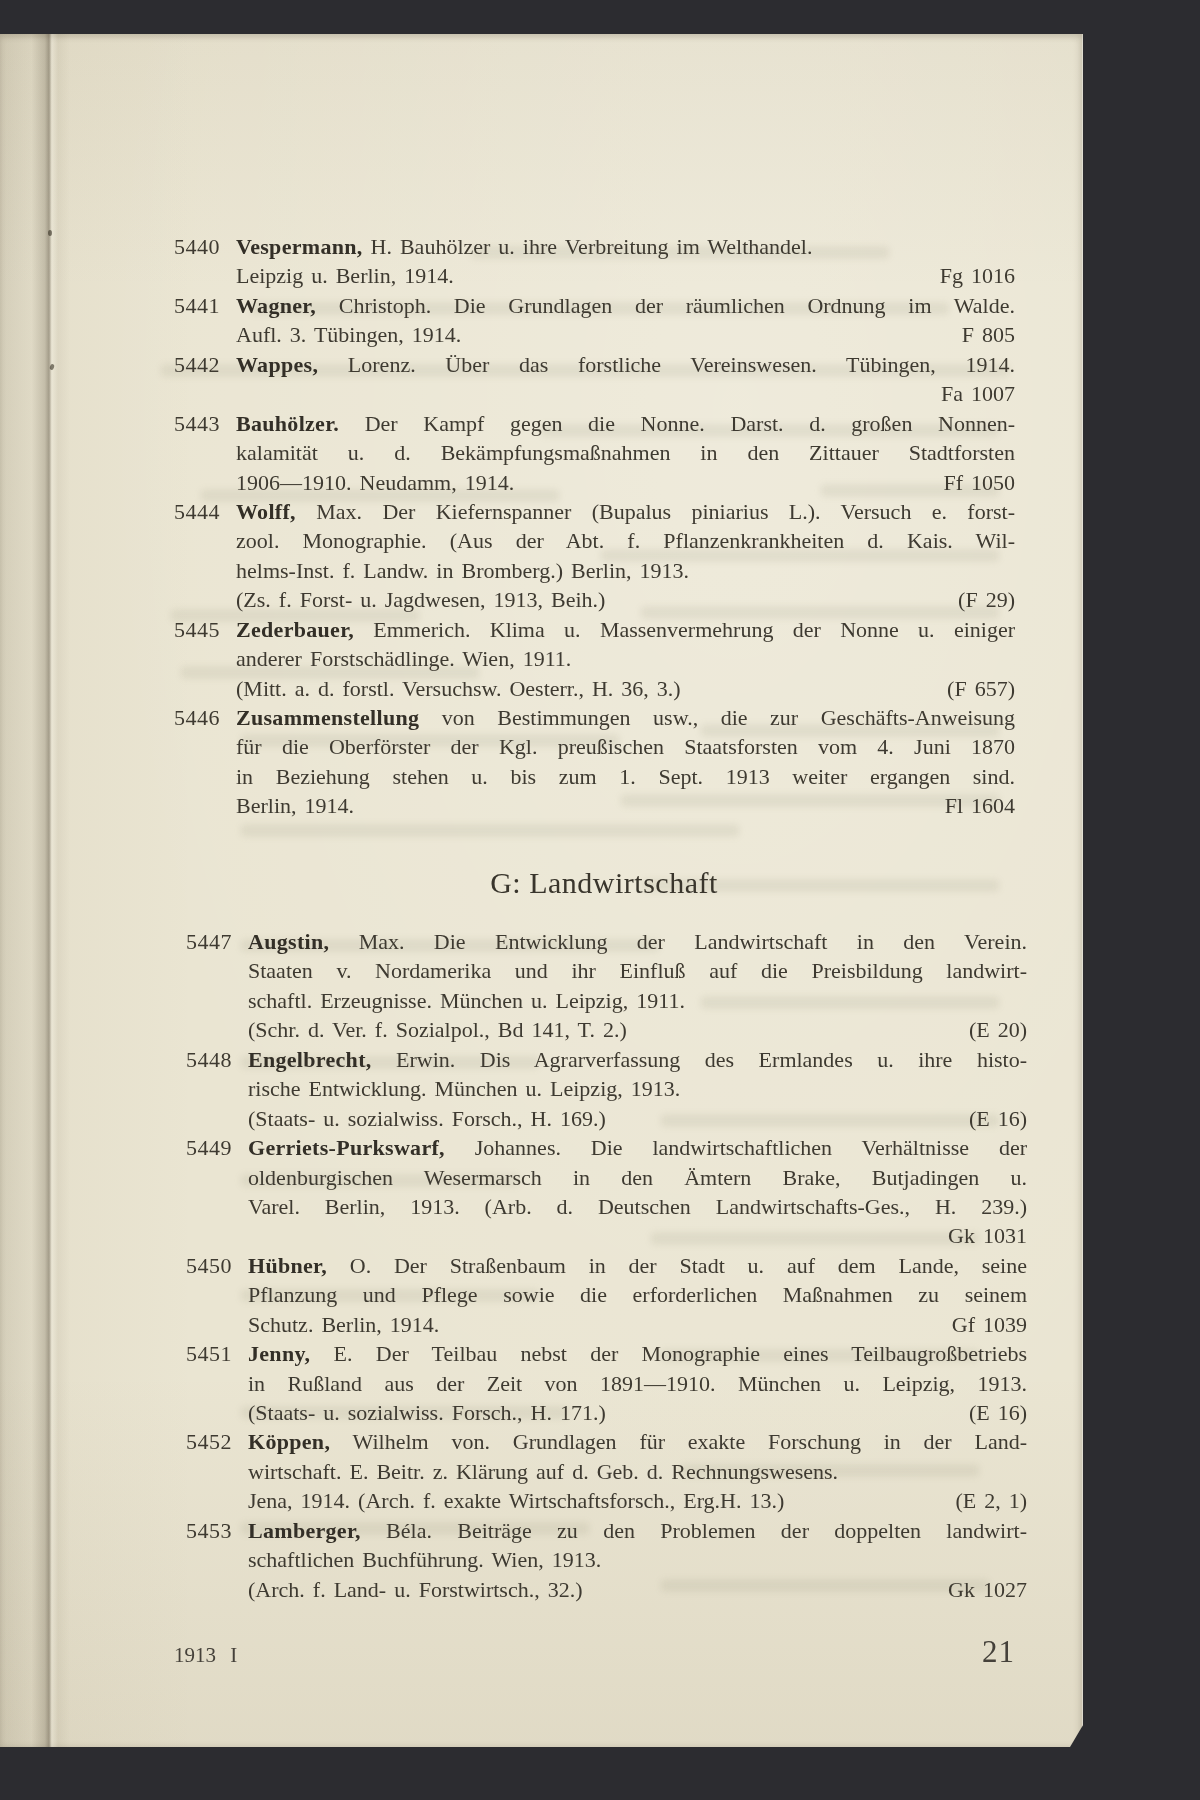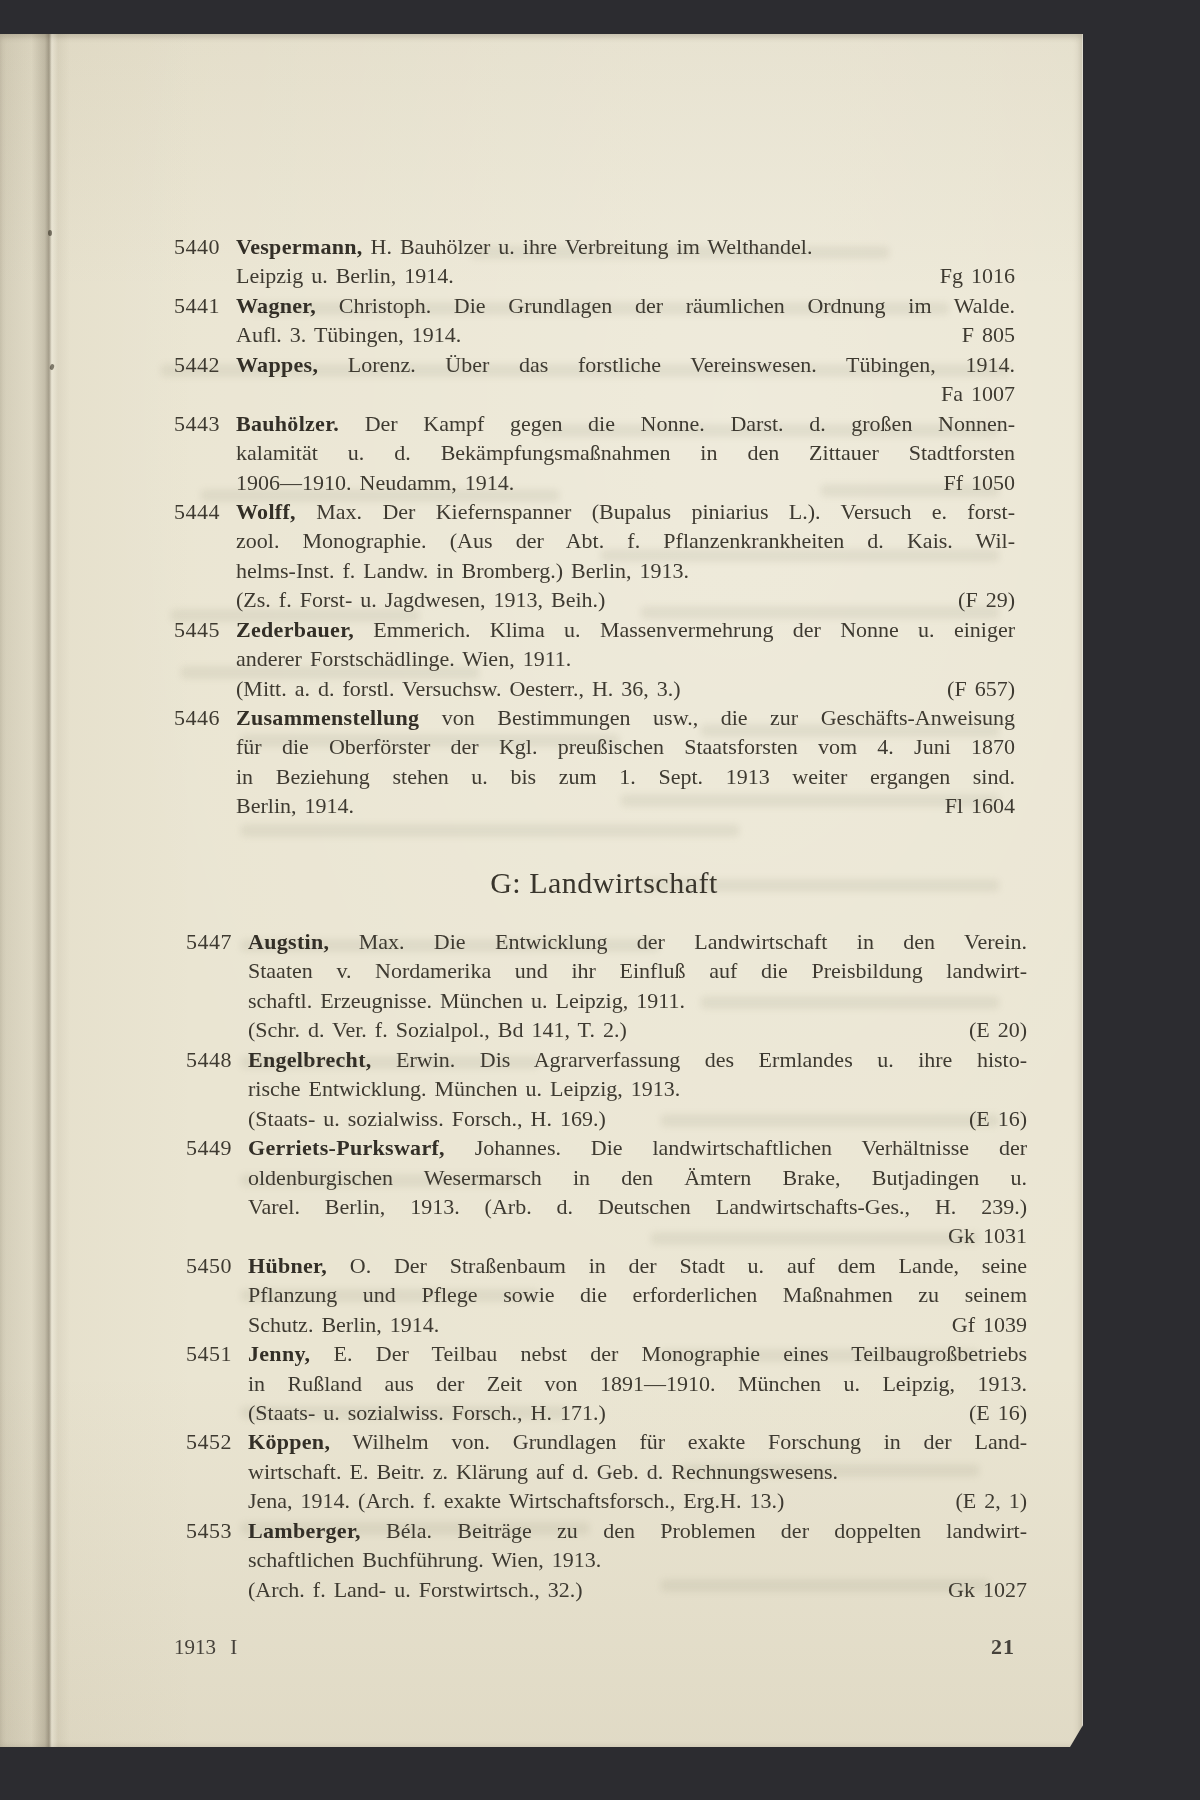--- a/index.html
+++ b/index.html
@@ -31,21 +31,21 @@
   .ltext b{font-weight:bold;color:#332f27;letter-spacing:0.3px;}
   .just .ltext{text-align:justify;text-align-last:justify;}
   .with-code{display:flex;justify-content:space-between;align-items:baseline;}
   .with-code .ltext{display:inline;width:auto;}
   .code{white-space:nowrap;}
   .heading{position:absolute;z-index:2;left:174px;top:832px;width:860px;text-align:center;
            font-size:30px;color:#39352c;letter-spacing:0.5px;}
   .footer{position:absolute;z-index:2;left:174px;top:1600px;width:841px;display:flex;
           justify-content:space-between;align-items:baseline;color:#45413a;}
   .footer-left{font-size:21px;word-spacing:9px;}
-  .footer-page{font-size:22px;letter-spacing:1px;font-weight:bold;}
+  .footer-page{font-size:31px;letter-spacing:1px;}
 </style>
 </head>
 <body>
 
 <div class="stage">
   <div class="page">
     <div class="bleed" id="bleed">
         <div class="smudge" style="left: 470px; top: 212px; width: 420px;"></div>
         <div class="smudge" style="left: 250px; top: 268px; width: 700px;"></div>
         <div class="smudge" style="left: 160px; top: 330px; width: 850px;"></div>

